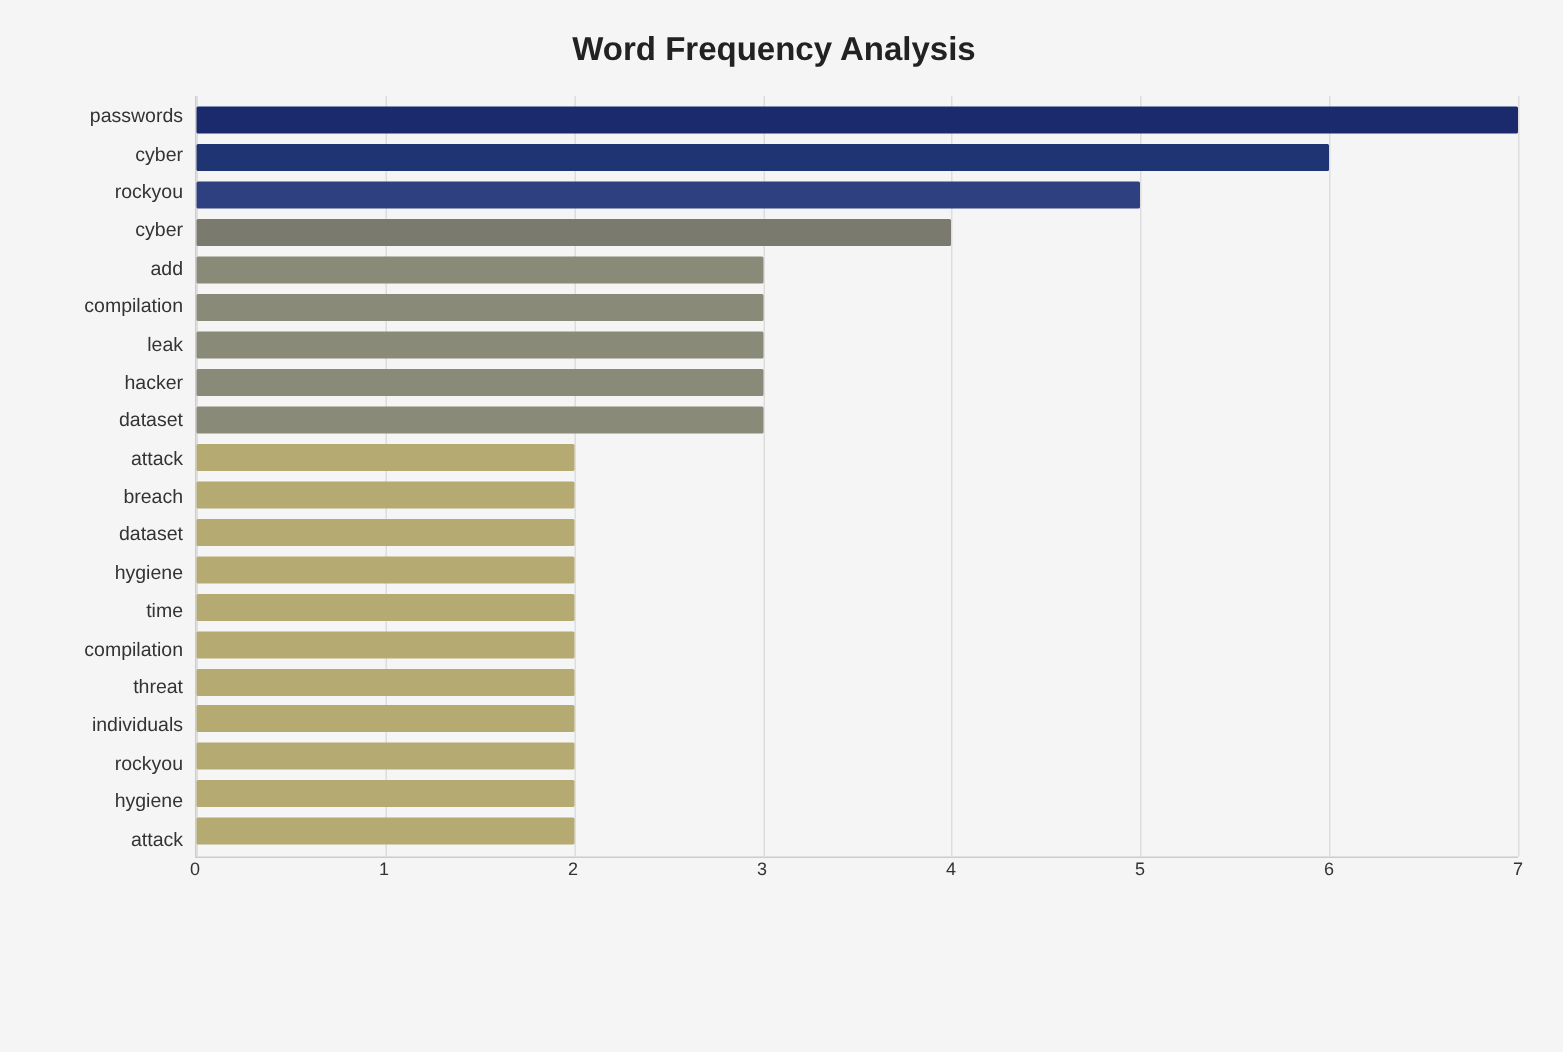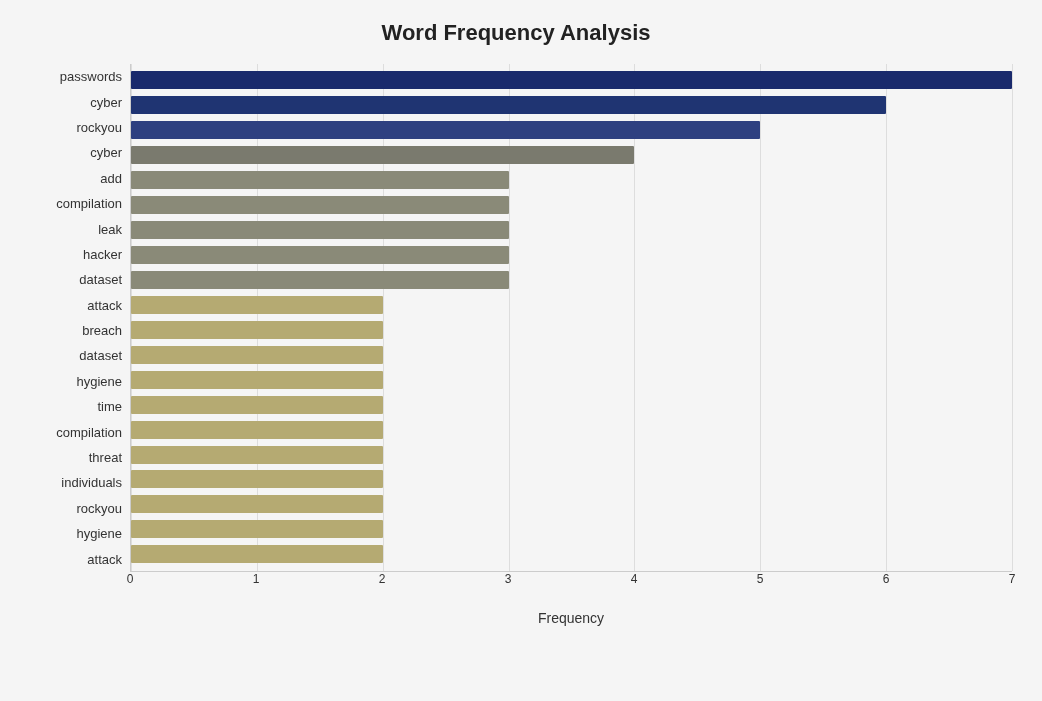--- a/index.html
+++ b/index.html
@@ -216,15 +216,14 @@
         <span class="x-tick" style="left: 0%;">0</span>
         <span class="x-tick" style="left: 14.2857%;">1</span>
         <span class="x-tick" style="left: 28.5714%;">2</span>
         <span class="x-tick" style="left: 42.8571%;">3</span>
         <span class="x-tick" style="left: 57.1429%;">4</span>
         <span class="x-tick" style="left: 71.4286%;">5</span>
         <span class="x-tick" style="left: 85.7143%;">6</span>
         <span class="x-tick" style="left: 100%;">7</span>
       </div>
 
-    <div class="x-label">Frequency</div>
   </div>
 </div>
 
 </body></html>

